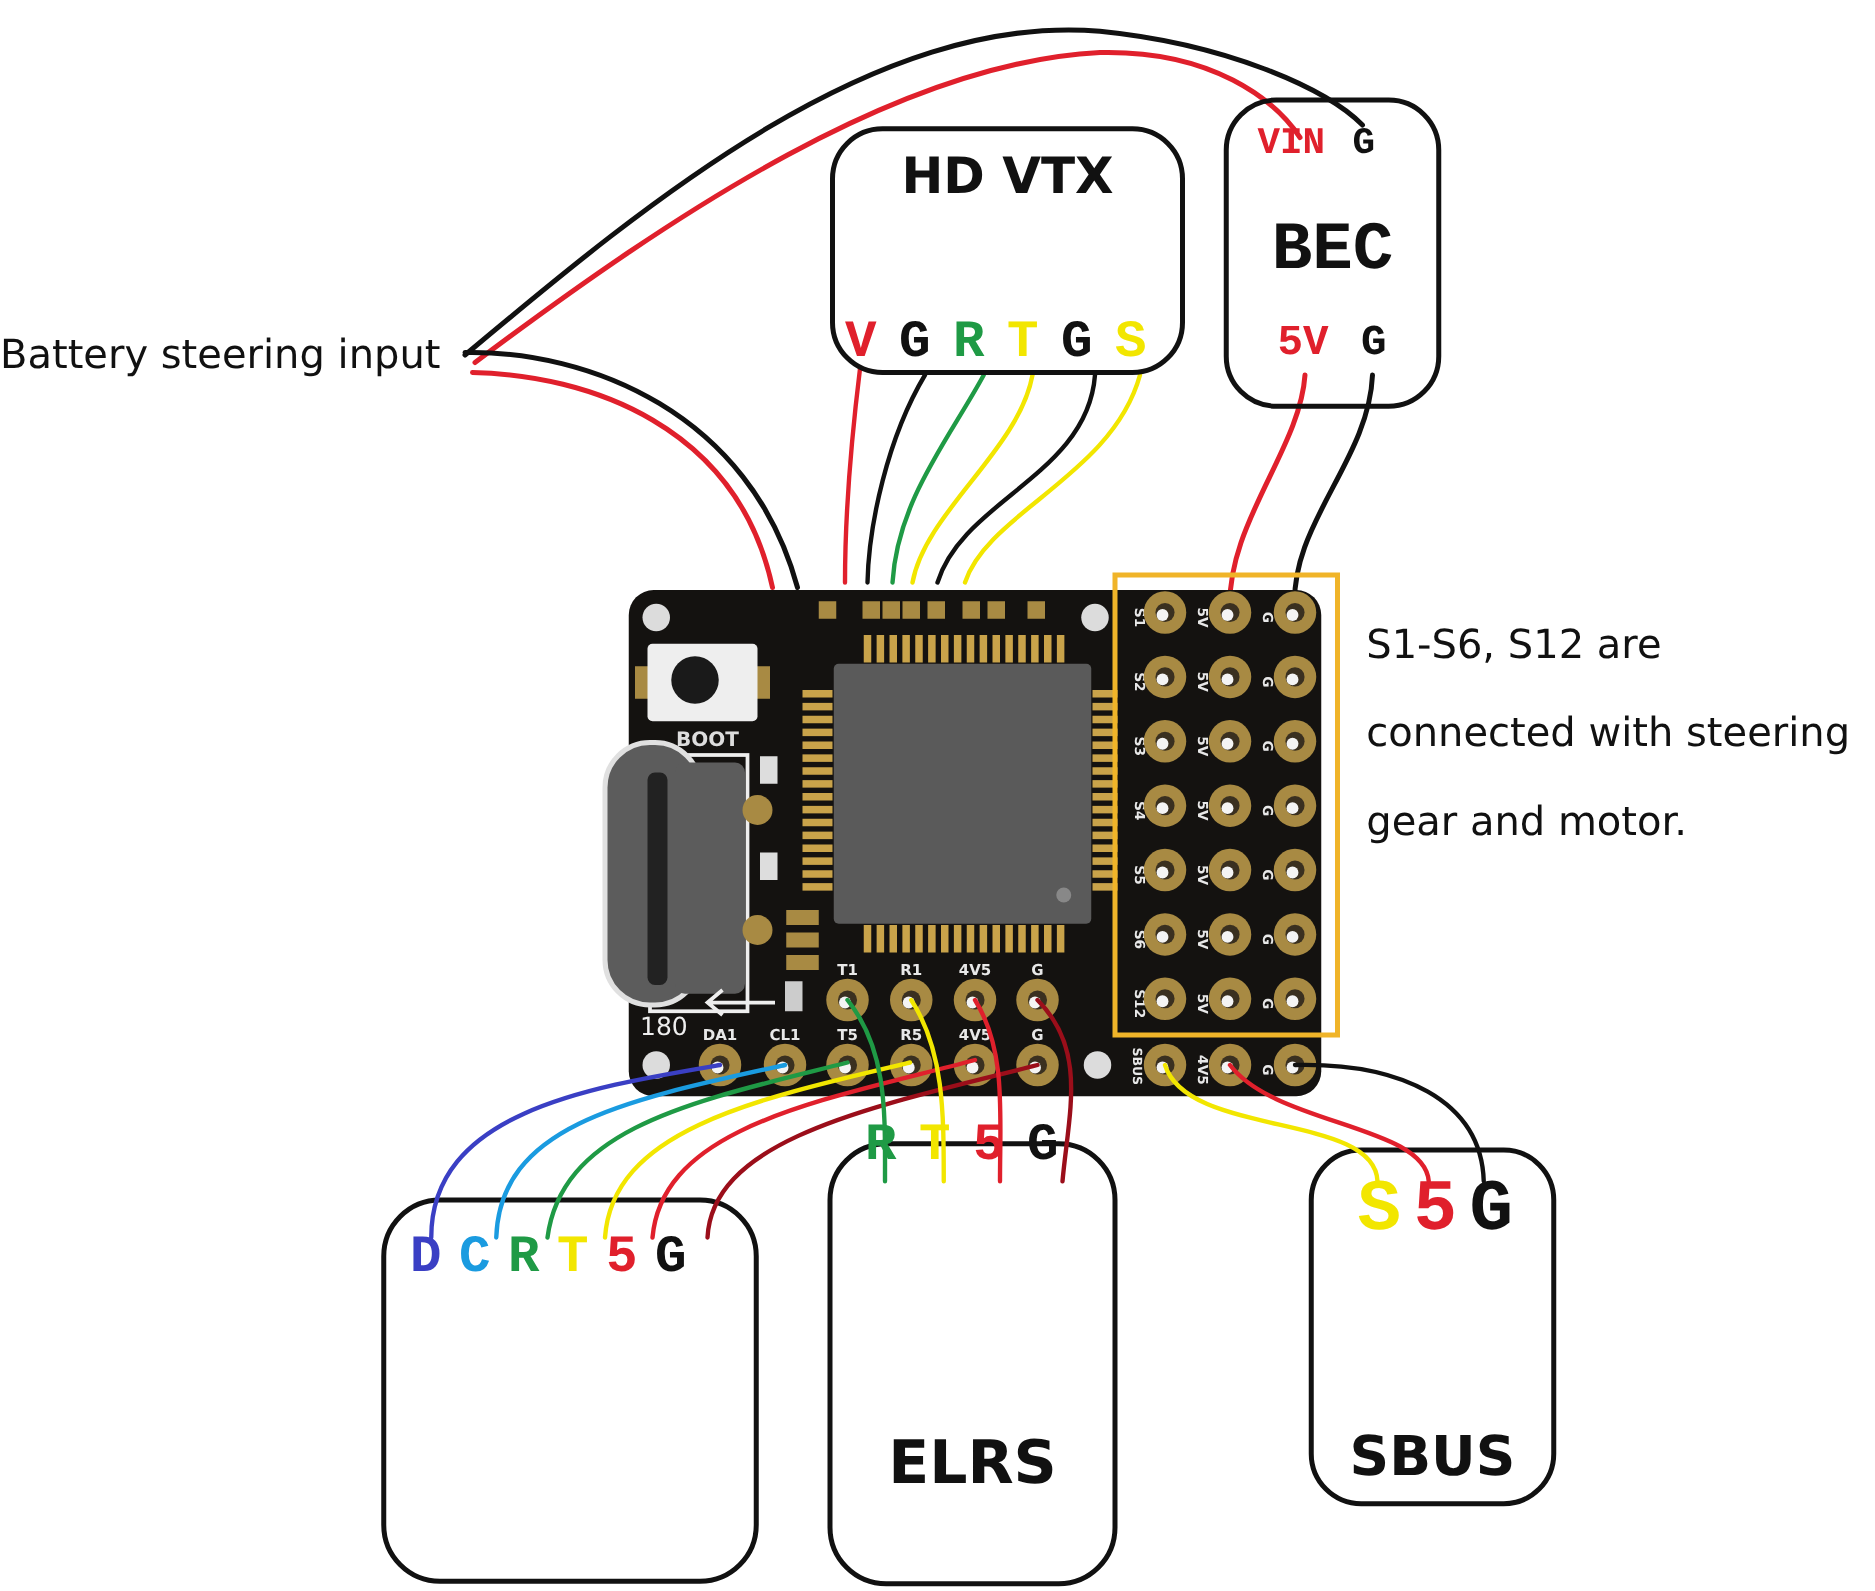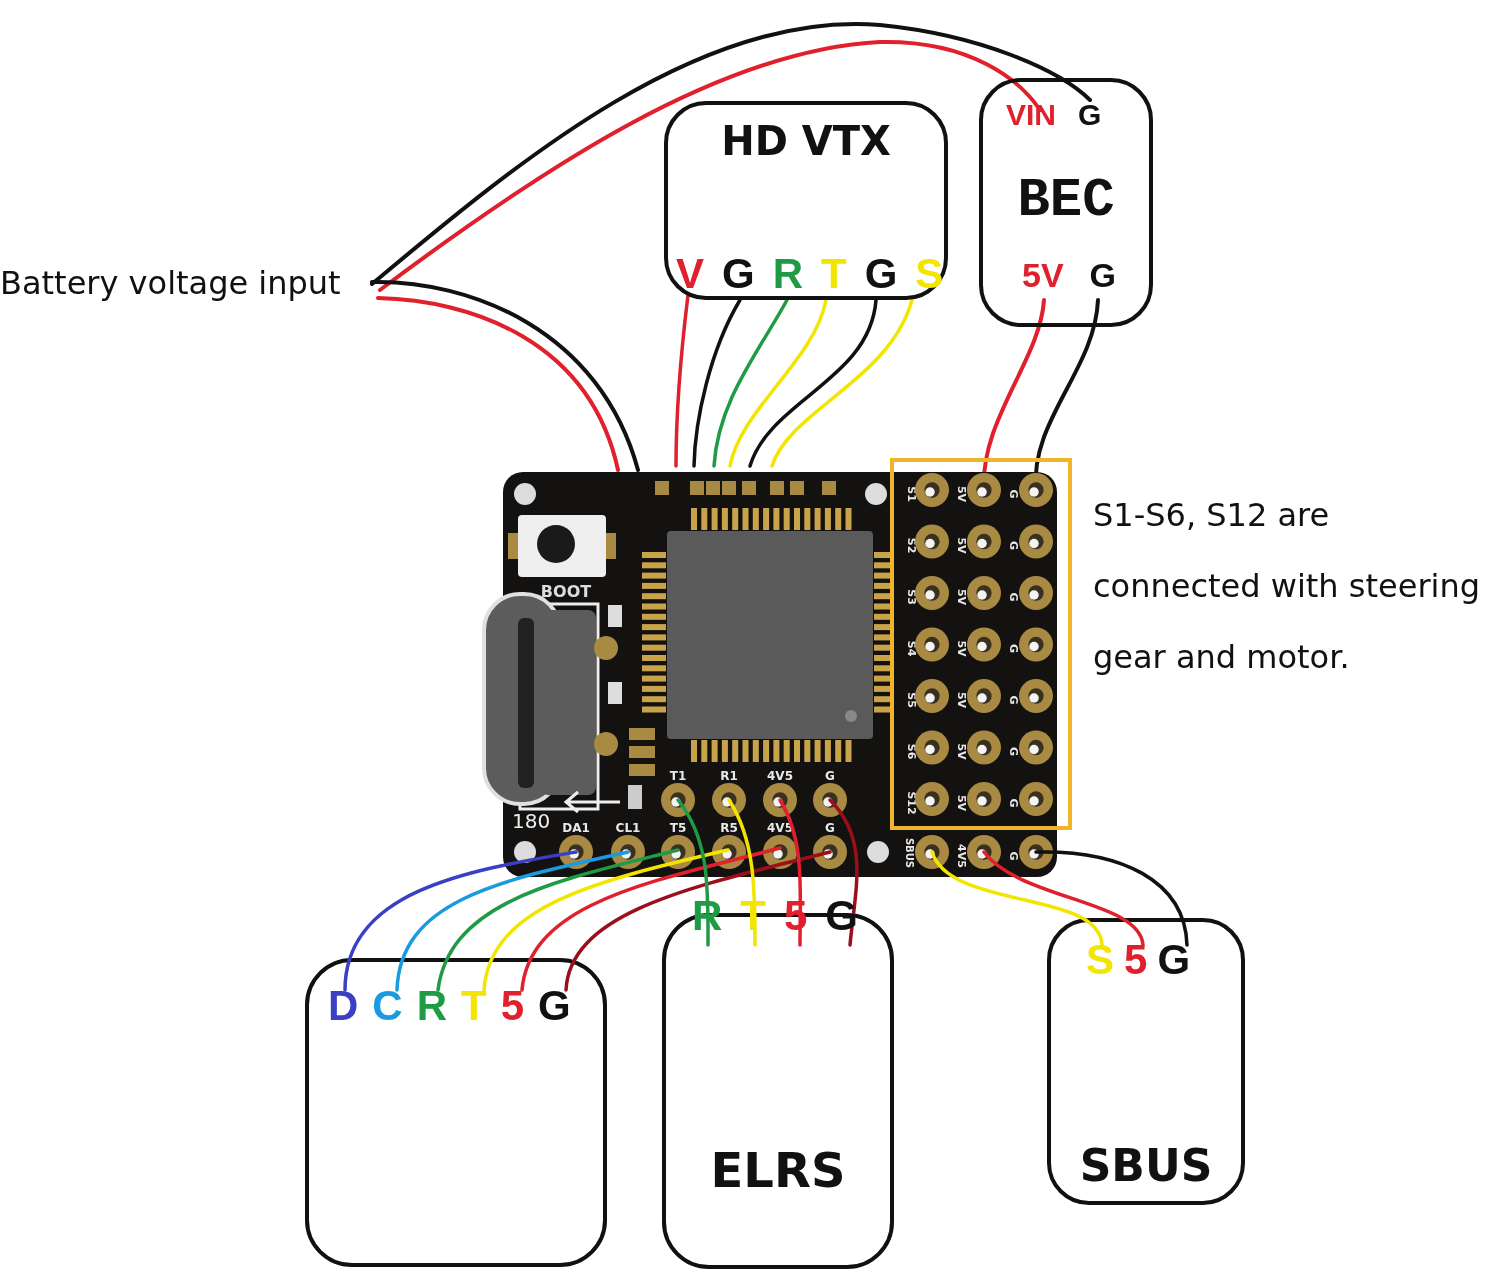--- a/index.html
+++ b/index.html
@@ -1,19 +1,19 @@
 <!DOCTYPE html>
 <html><head>
 <meta charset="utf-8">
 <style>
   html,body{margin:0;padding:0;background:#ffffff;}
   body{width:1500px;height:1273px;position:relative;overflow:hidden;font-family:"DejaVu Sans","Liberation Sans",sans-serif;}
   #canvas{position:absolute;left:0;top:0;width:1500px;height:1273px;}
   .box-title{position:absolute;font-weight:bold;color:#111;text-align:center;left:0;right:0;font-family:"DejaVu Sans",sans-serif;}
-  .pins{position:absolute;font-weight:bold;font-family:Liberation Sans, sans-serif;white-space:nowrap;}
+  .pins{position:absolute;font-weight:bold;font-family:Liberation Mono, monospace;white-space:nowrap;}
   .pins span{display:inline-block;}
   .note{position:absolute;color:#111;font-family:"DejaVu Sans",sans-serif;}
   #battery-label{left:0;top:264px;font-size:32px;}
   #servo-note{left:1093px;top:480px;font-size:32px;line-height:71px;width:410px;}
 </style>
 </head>
 <body>
 
 <svg id="canvas" viewBox="0 0 1500 1273" xmlns="http://www.w3.org/2000/svg">
 
@@ -383,34 +383,34 @@
     <path d="M678,800 C710,840 708,890 708,945" stroke="#1f9a45"></path>
     <path d="M729,800 C755,840 755,890 755,945" stroke="#f2e600"></path>
     <path d="M780,800 C805,840 800,890 800,945" stroke="#e0202c"></path>
     <path d="M830,800 C870,840 855,890 850,945" stroke="#9b0e1a"></path>
     <path d="M932,852 C950,910 1100,890 1102,945" stroke="#f2e600"></path>
     <path d="M984,852 C1020,900 1140,900 1143,945" stroke="#e0202c"></path>
     <path d="M1036,852 C1120,850 1185,880 1187,945" stroke="#111"></path>
   </g>
 </svg>
 
-<div class="note" id="battery-label">Battery voltage input</div>
+<div class="note" id="battery-label">Battery steering input</div>
 
 <div class="note" id="servo-note">
   <div>S1-S6, S12 are</div>
   <div>connected with steering</div>
   <div>gear and motor.</div>
 </div>
 
 <div class="box-title" style="left:666px;width:280px;top:118px;font-size:40px;">HD VTX</div>
 <div class="pins" id="vtx-pins" style="left:676px;top:250px;font-size:42px;letter-spacing:0;"><span style="color: rgb(224, 32, 44); margin-right: 18px;">V</span><span style="color: rgb(17, 17, 17); margin-right: 18px;">G</span><span style="color: rgb(31, 154, 69); margin-right: 18px;">R</span><span style="color: rgb(242, 230, 0); margin-right: 18px;">T</span><span style="color: rgb(17, 17, 17); margin-right: 18px;">G</span><span style="color: rgb(242, 230, 0); margin-right: 18px;">S</span></div>
 
 <div class="pins" id="bec-top-pins" style="left:1006px;top:98px;font-size:30px;"><span style="color: rgb(224, 32, 44); margin-right: 22px;">VIN</span><span style="color: rgb(17, 17, 17); margin-right: 22px;">G</span></div>
 <div class="box-title" style="left:981px;width:170px;top:170px;font-size:54px;font-family:Liberation Mono, monospace;">BEC</div>
 <div class="pins" id="bec-bottom-pins" style="left:1022px;top:256px;font-size:34px;"><span style="color: rgb(224, 32, 44); margin-right: 26px;">5V</span><span style="color: rgb(17, 17, 17); margin-right: 26px;">G</span></div>
 
 <div class="pins" id="unnamed-pins" style="left:328px;top:982px;font-size:42px;"><span style="color: rgb(58, 63, 196); margin-right: 14px;">D</span><span style="color: rgb(26, 155, 224); margin-right: 14px;">C</span><span style="color: rgb(31, 154, 69); margin-right: 14px;">R</span><span style="color: rgb(242, 230, 0); margin-right: 14px;">T</span><span style="color: rgb(224, 32, 44); margin-right: 14px;">5</span><span style="color: rgb(17, 17, 17); margin-right: 14px;">G</span></div>
 
 <div class="pins" id="elrs-pins" style="left:692px;top:892px;font-size:42px;"><span style="color: rgb(31, 154, 69); margin-right: 18px;">R</span><span style="color: rgb(242, 230, 0); margin-right: 18px;">T</span><span style="color: rgb(224, 32, 44); margin-right: 18px;">5</span><span style="color: rgb(17, 17, 17); margin-right: 18px;">G</span></div>
 <div class="box-title" style="left:664px;width:228px;top:1142px;font-size:48px;">ELRS</div>
 
-<div class="pins" id="sbus-pins" style="left:1086px;top:936px;font-size:42px;"><span style="color: rgb(242, 230, 0); margin-right: 10px;">S</span><span style="color: rgb(224, 32, 44); margin-right: 10px;">5</span><span style="color: rgb(17, 17, 17); margin-right: 10px;">G</span></div>
+<div class="pins" id="sbus-pins" style="left:1086px;top:936px;font-size:58px;"><span style="color: rgb(242, 230, 0); margin-right: 10px;">S</span><span style="color: rgb(224, 32, 44); margin-right: 10px;">5</span><span style="color: rgb(17, 17, 17); margin-right: 10px;">G</span></div>
 <div class="box-title" style="left:1049px;width:194px;top:1140px;font-size:44px;">SBUS</div>
 
 </body></html>

